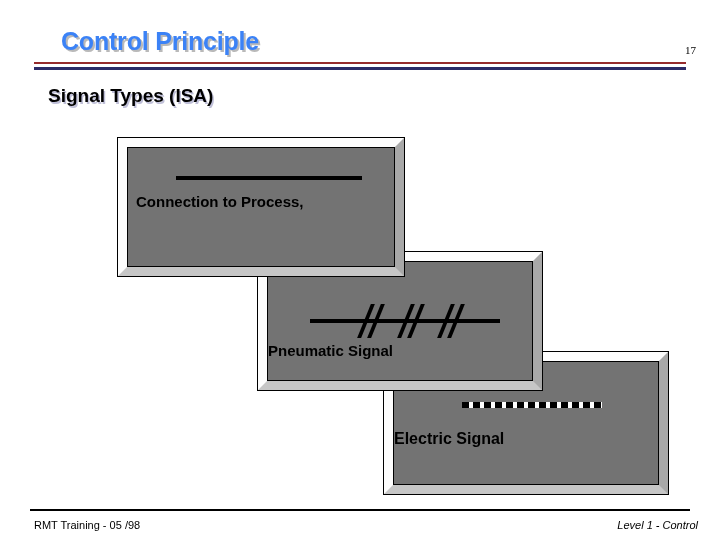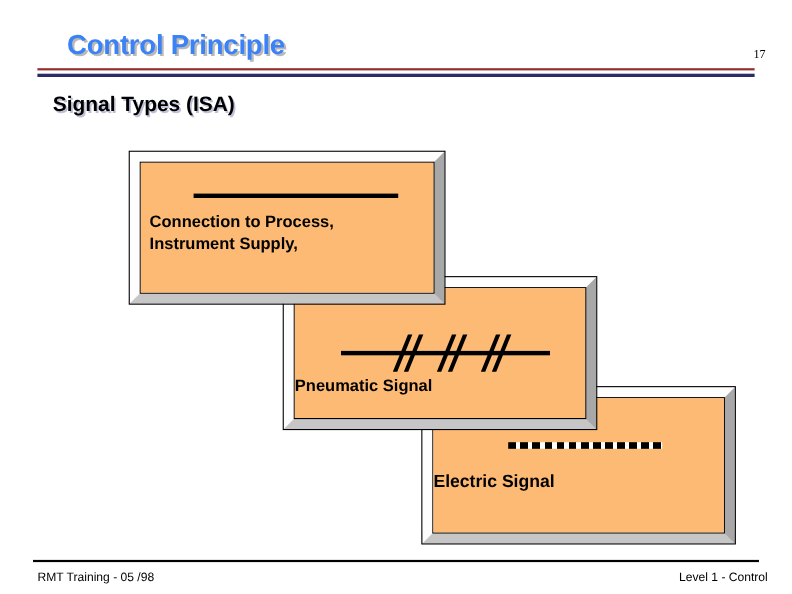--- a/index.html
+++ b/index.html
@@ -82,21 +82,21 @@
     
     content: "";
     position: absolute;
     left: -1px; top: -1px; right: -1px; bottom: -1px;
     border: 1px solid #000000;
     pointer-events: none;
   }
   .frame-inner {
     position: absolute;
     left: 0; top: 0; right: 0; bottom: 0;
-    background: #fdba74;
+    background: #737373;
   }
 
   #box-connection { left: 118px; top: 138px; width: 286px; height: 138px; z-index: 3; }
   #box-pneumatic  { left: 258px; top: 252px; width: 284px; height: 138px; z-index: 2; }
   #box-electric   { left: 384px; top: 352px; width: 284px; height: 142px; z-index: 1; }
 
   .box-content {
     position: absolute;
     left: 0; right: 0; top: 0; bottom: 0;
   }
@@ -189,20 +189,21 @@
     font-family: "Liberation Sans", sans-serif;
     text-align: right;
   }
   #footer-right {
     position: absolute;
     right: 22px;
     top: 519px;
     font-size: 11px;
     color: #000000;
     font-family: "Liberation Sans", sans-serif;
+    font-style: italic;
   }
 </style>
 </head>
 <body>
 
 <div id="slide-title">Control Principle</div>
 
 <div id="page-number">17</div>
 
 <div id="rule-red"></div>
@@ -211,21 +212,20 @@
 <div id="subtitle">Signal Types (ISA)</div>
 
 <div class="frame" id="box-connection">
   <div class="frame-inner">
     <div class="box-content">
 
       <div class="sym-solid" id="connection-symbol"></div>
 
       <div id="connection-text">
         <div>Connection to Process,</div>
-        <div>Instrument Supply,</div>
       </div>
 
     </div>
   </div>
 </div>
 
 <div class="frame" id="box-pneumatic">
   <div class="frame-inner">
     <div class="box-content">
 

